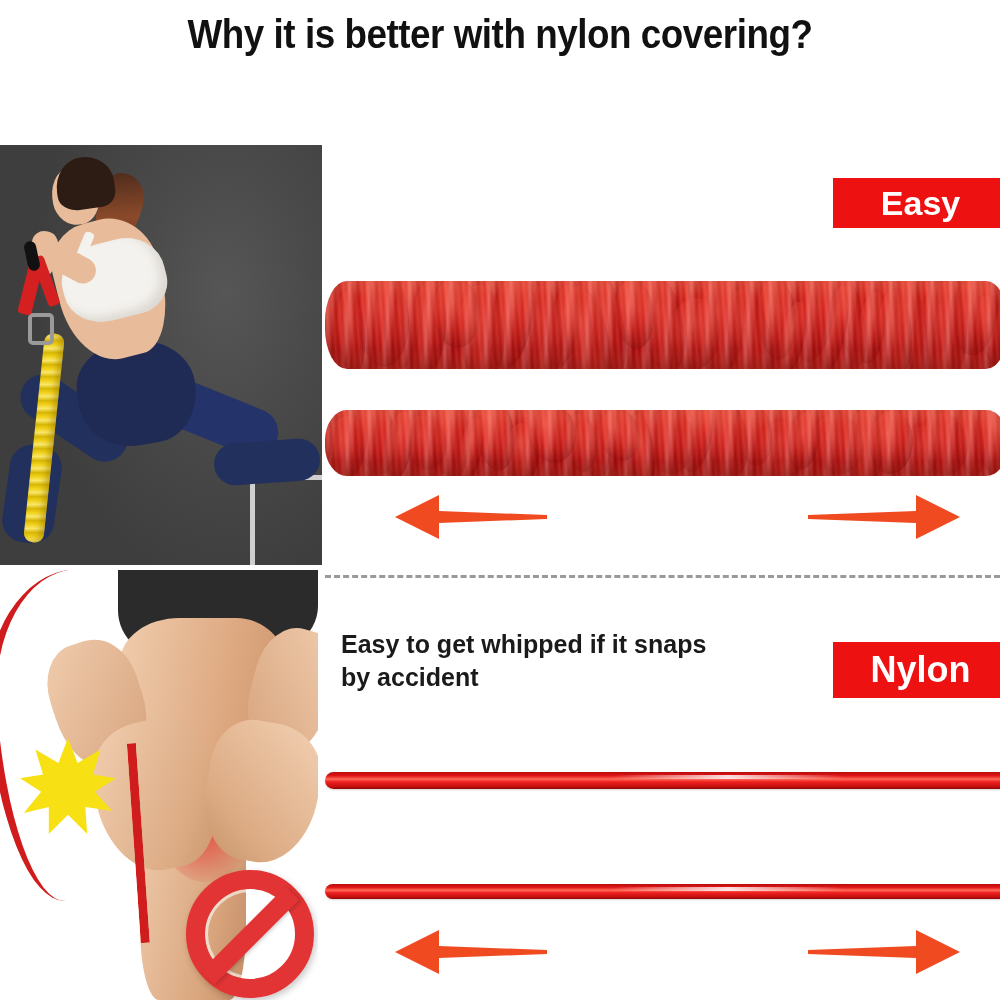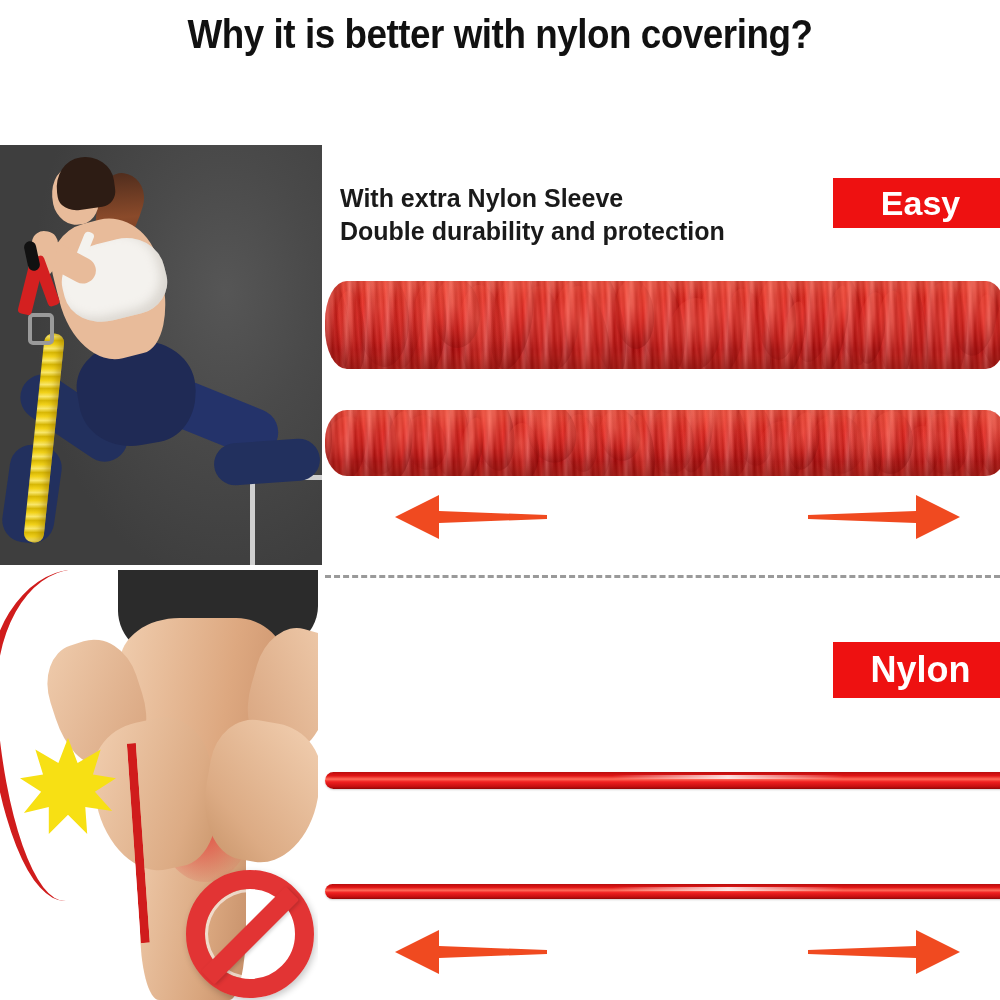--- a/index.html
+++ b/index.html
@@ -322,22 +322,20 @@
     <div class="w-hair"></div>
     <div class="w-arm"></div>
     <div class="w-forearm"></div>
     <div class="w-yellowband"></div>
     <div class="w-clip"></div>
     <div class="w-strapred"></div>
     <div class="w-strapred2"></div>
     <div class="w-handle"></div>
   </div>
 
-  <div class="desc desc-top">With extra Nylon Sleeve
-Double durability and protection</div>
 
   <div class="badge badge-ours">
     <span>Easy</span>
   </div>
 
   <div class="sleeve sleeve-a">
     <div class="ruffles">
         <i style="left: -18px; top: -17.5508px; width: 41.4969px; height: 112.414px; transform: rotate(-10.3deg); opacity: 0.56;"></i>
         <i style="left: 12.403px; top: 9.73914px; width: 27.8449px; height: 84.4885px; transform: rotate(-4.2deg); opacity: 0.76;"></i>
         <i style="left: 33.4548px; top: -8.21355px; width: 50.5818px; height: 93.7589px; transform: rotate(-1.2deg); opacity: 0.67;"></i>
@@ -423,20 +421,22 @@
     <div class="k-arm2"></div>
     <div class="k-hand1"></div>
     <div class="k-hand2"></div>
     <div class="snap-tube"></div>
     <div class="snap-tube2"></div>
     <div class="starburst"></div>
     <div class="noentry"></div>
     <div class="noentry-bar"></div>
   </div>
 
+  <div class="desc desc-bot">Easy to get whipped if it snaps
+by accident</div>
 
   <div class="badge badge-others">
     <span>Nylon</span>
   </div>
 
   <div class="tube tube-a">
     <div class="tube-gloss"></div>
   </div>
   <div class="tube tube-b">
     <div class="tube-gloss"></div>

